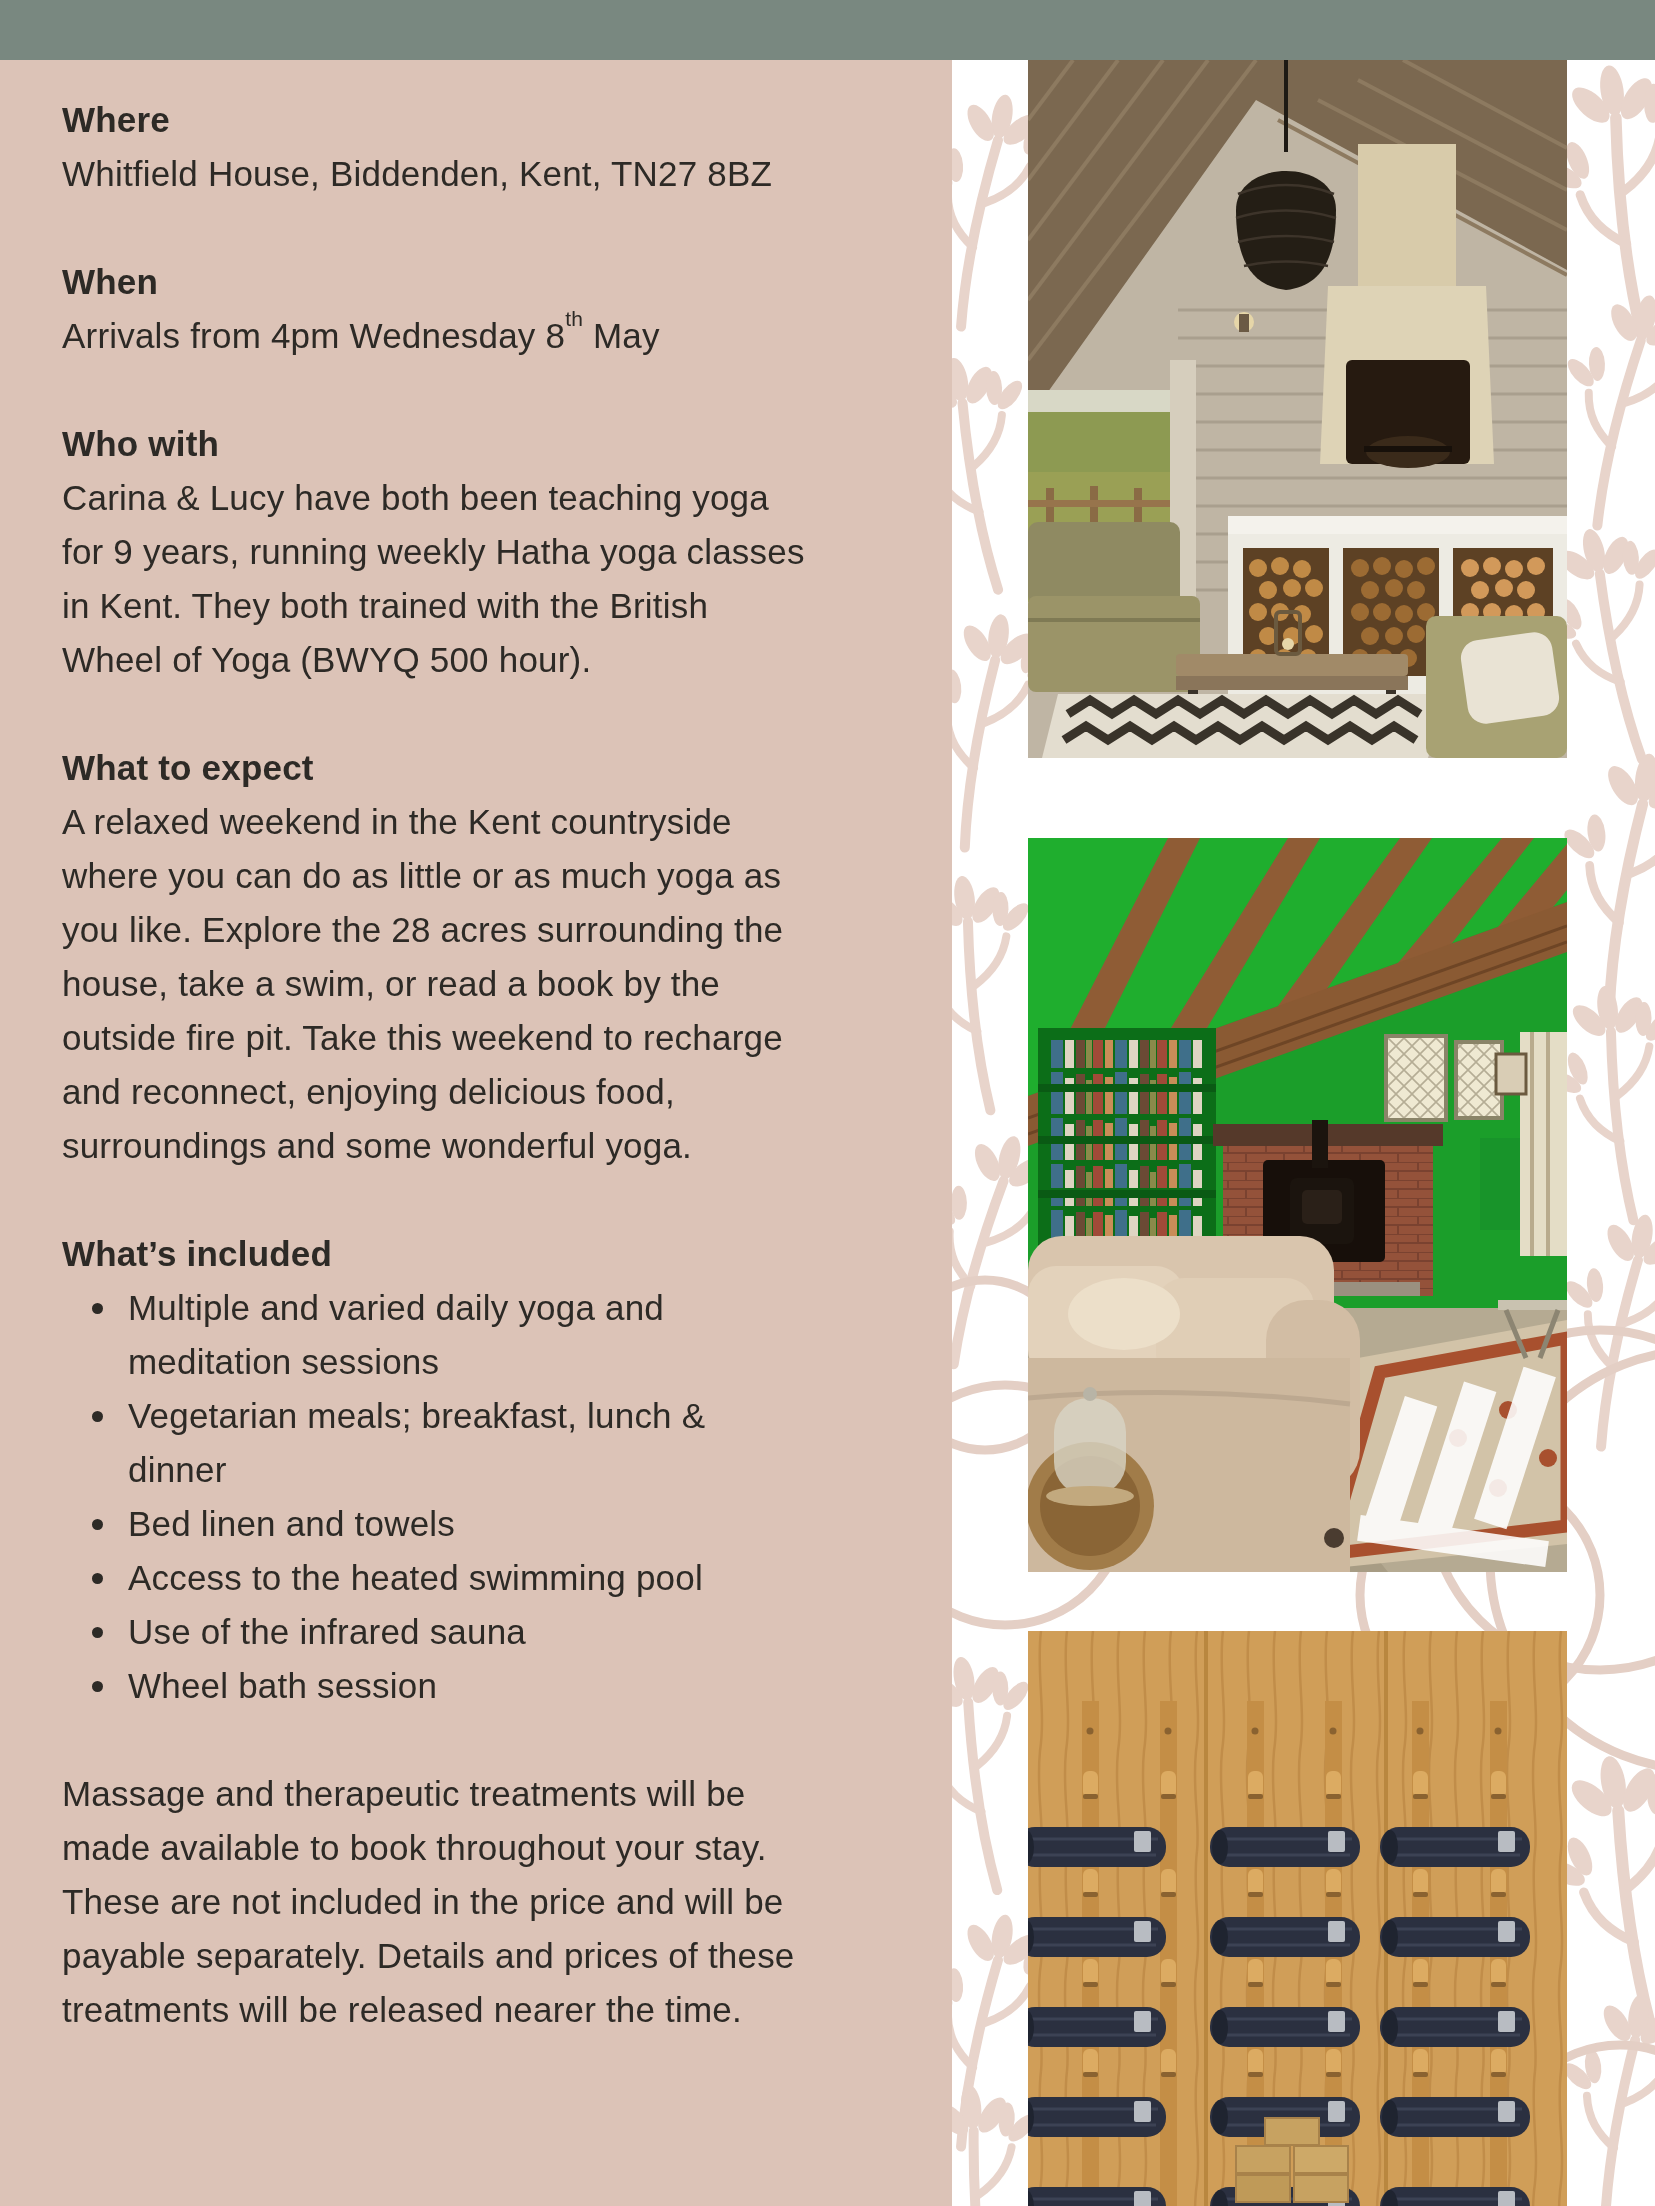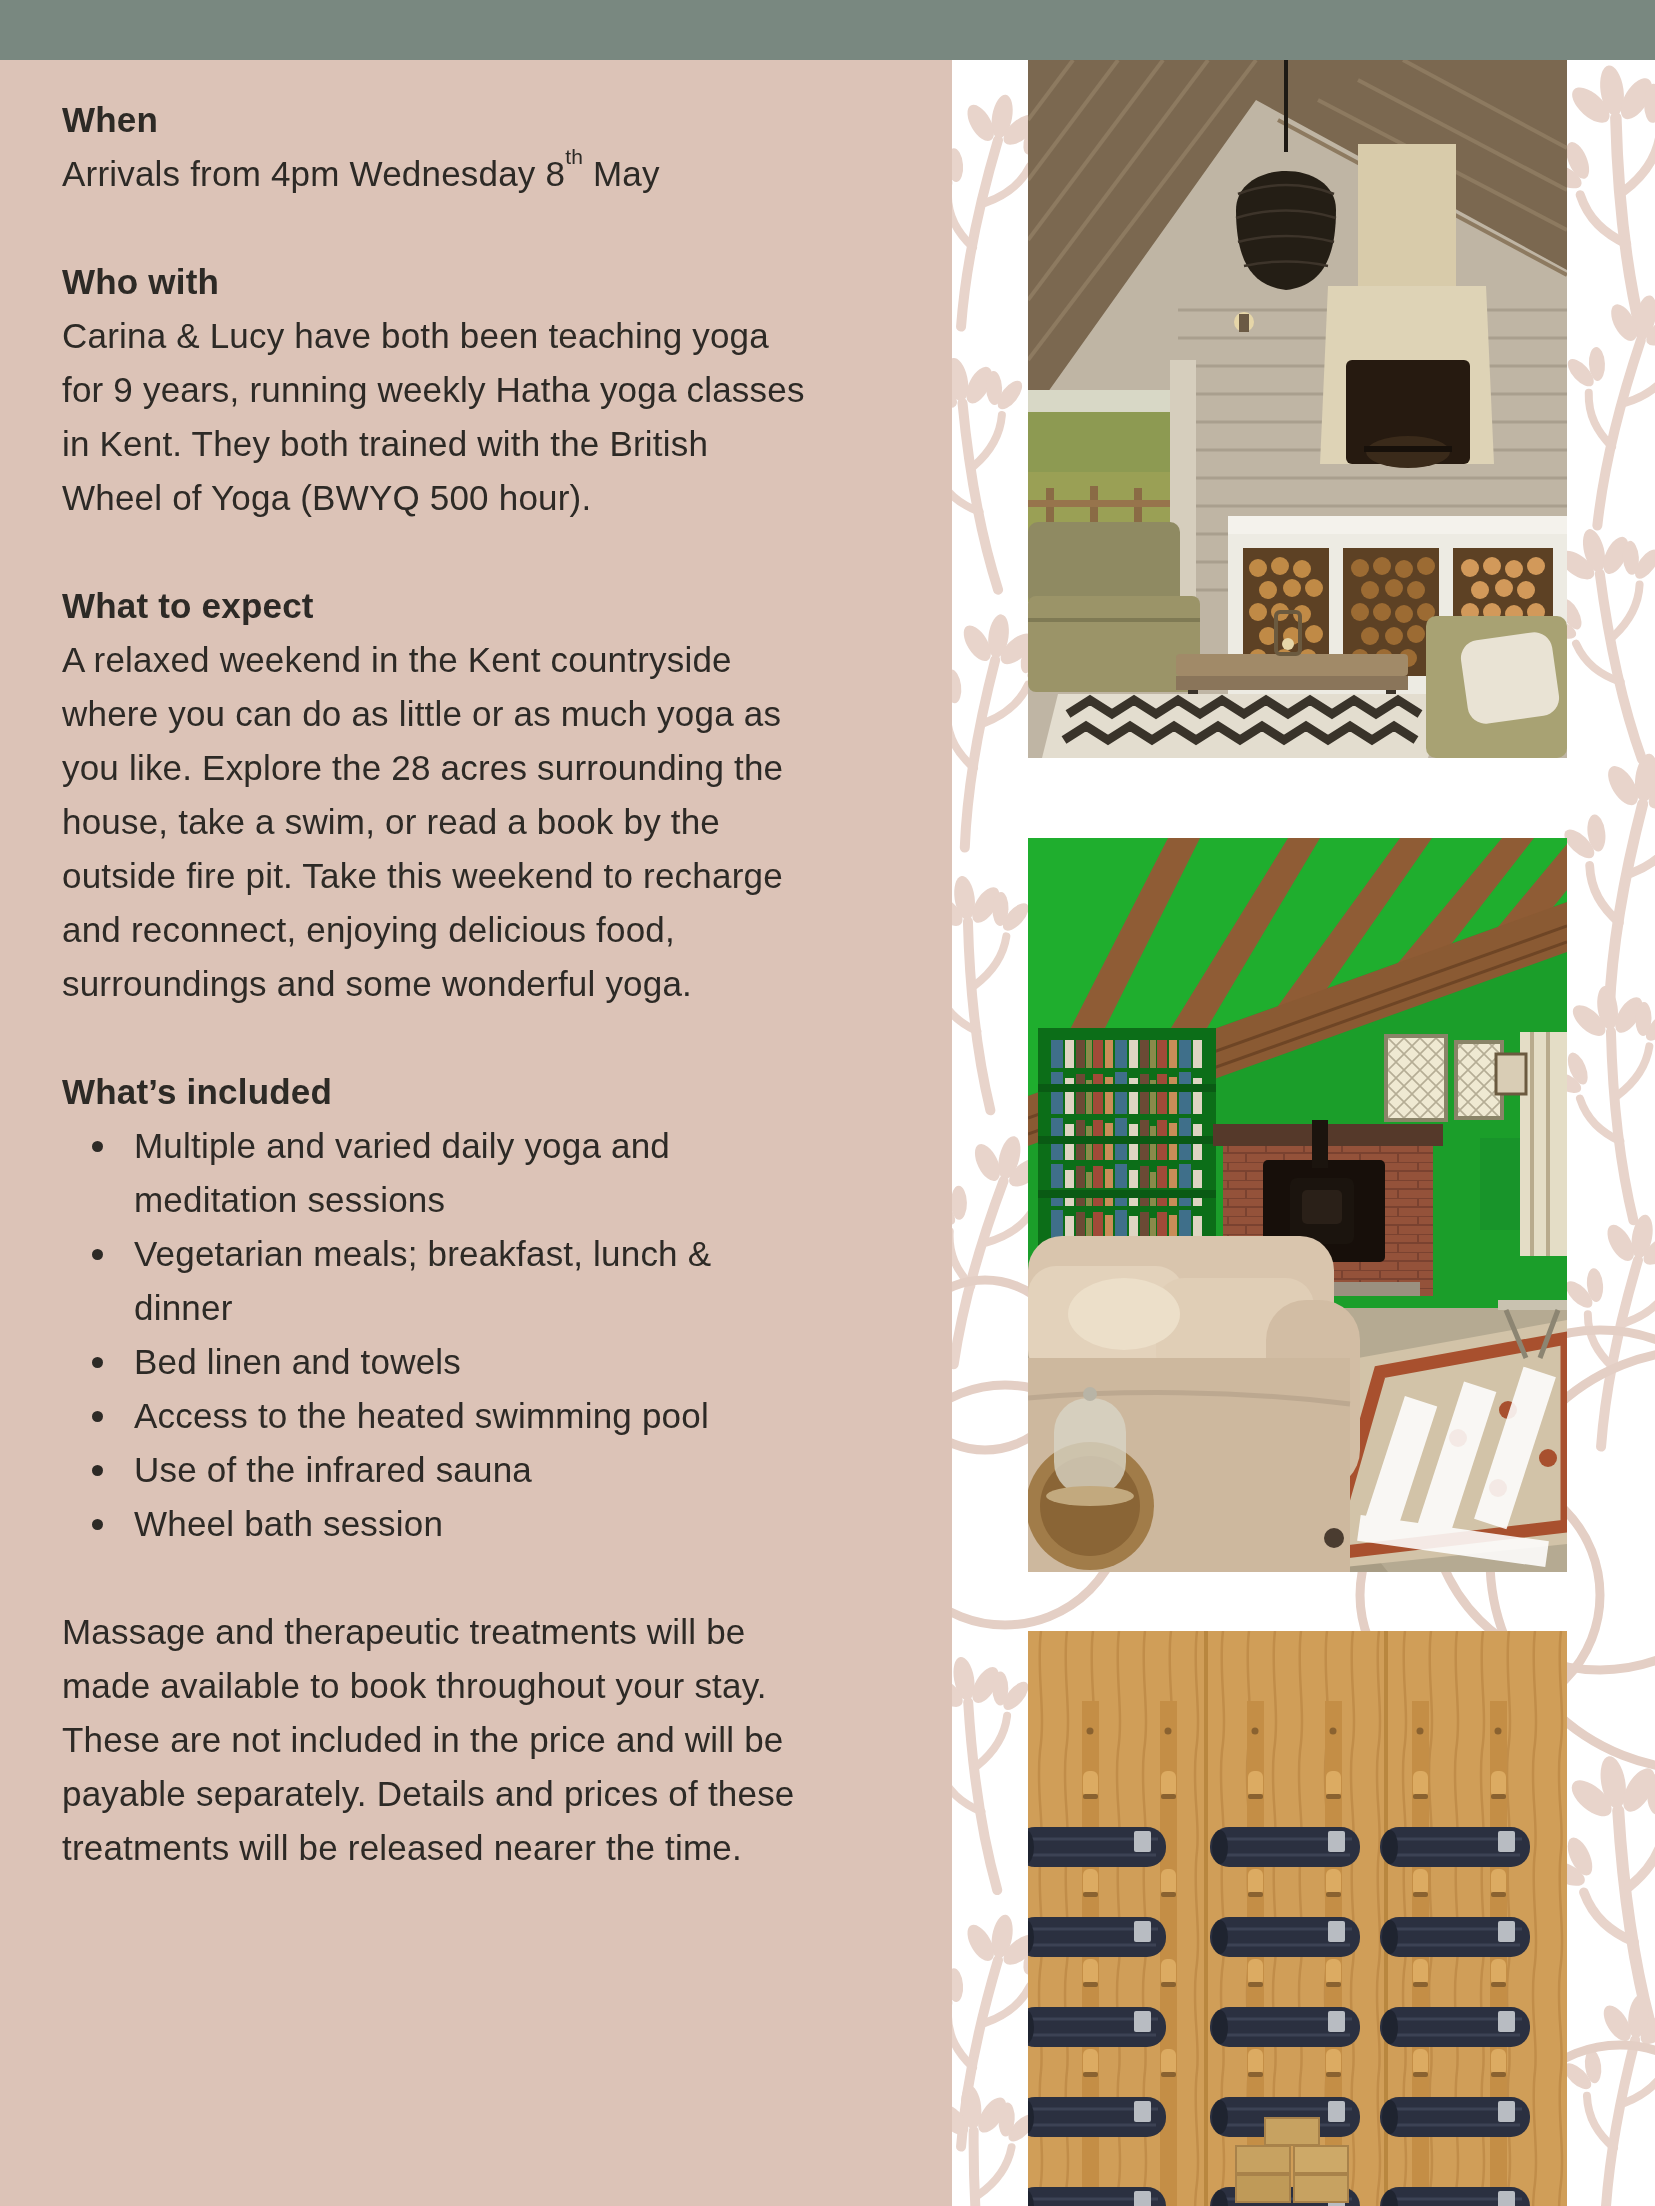--- a/index.html
+++ b/index.html
@@ -22,21 +22,21 @@
   sup{font-size:0.6em;line-height:0;position:relative;top:-0.45em;margin-top:43px;}
   ul.included{list-style:none;margin:0;padding:0;}
   ul.included li{
     position:relative;padding-left:66px;margin:0;
     font-size:35px;line-height:54px;letter-spacing:0.2px;
   }
   ul.included li::before{
     content:"";position:absolute;left:30px;top:22px;width:11px;height:11px;
     border-radius:50%;background:#2d2a26;
   }
-  ul.included .li-text{display:block;white-space:pre-line;margin-left:6px;}
+  ul.included .li-text{display:block;white-space:pre-line;}
   figure.photo{position:absolute;left:1028px;width:539px;margin:0;z-index:1;}
   .photo1{top:60px;height:698px;}
   .photo2{top:838px;height:734px;}
   .photo3{top:1631px;height:575px;}
   figure.photo svg{display:block;width:100%;height:100%;}
 </style>
 </head>
 <body>
 
 <svg class="decor" viewBox="0 0 1655 2206" xmlns="http://www.w3.org/2000/svg">
@@ -81,20 +81,24 @@
     <circle cx="1005" cy="1505" r="120"></circle>
     <circle cx="1620" cy="2165" r="120"></circle>
   </g>
 </svg>
 
 <div class="topbar"></div>
 
 <div class="panel">
   <div class="content">
 
+    <section>
+      <h2>Where</h2>
+      <p class="lines">Whitfield House, Biddenden, Kent, TN27 8BZ</p>
+    </section>
 
     <section>
       <h2>When</h2>
       <p class="line"><span>Arrivals from 4pm Wednesday 8</span><sup>th</sup><span> May</span></p>
     </section>
 
     <section>
       <h2>Who with</h2>
       <p class="lines">Carina &amp; Lucy have both been teaching yoga
 for 9 years, running weekly Hatha yoga classes

